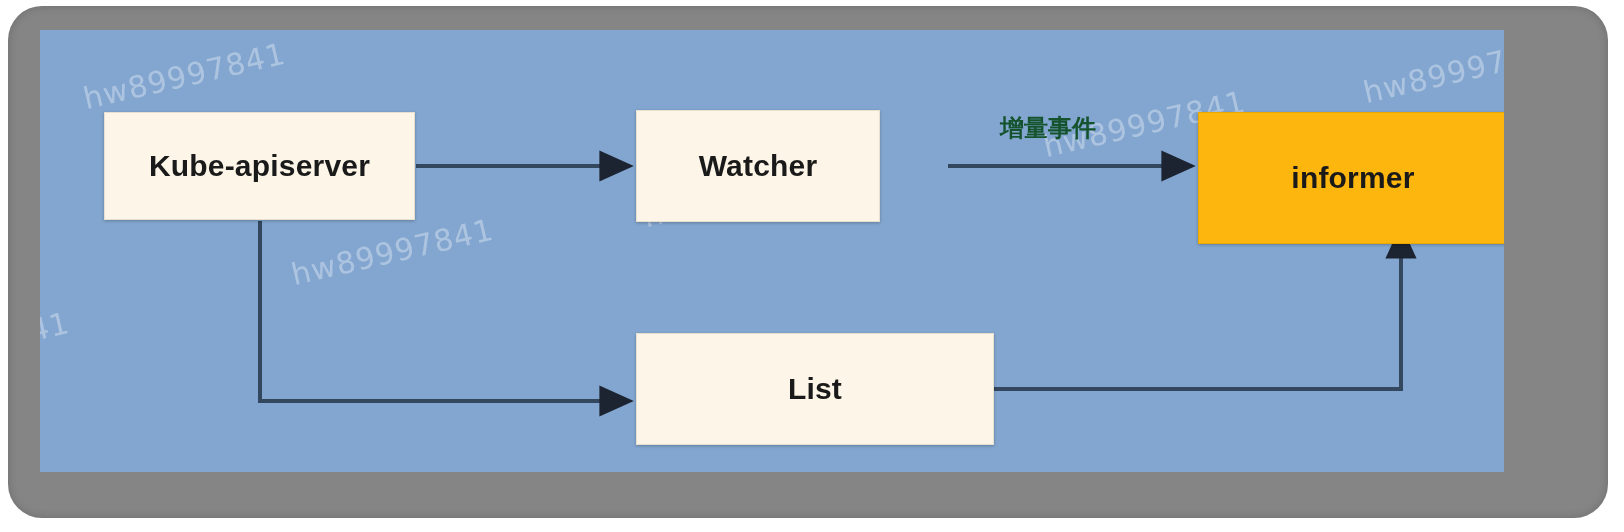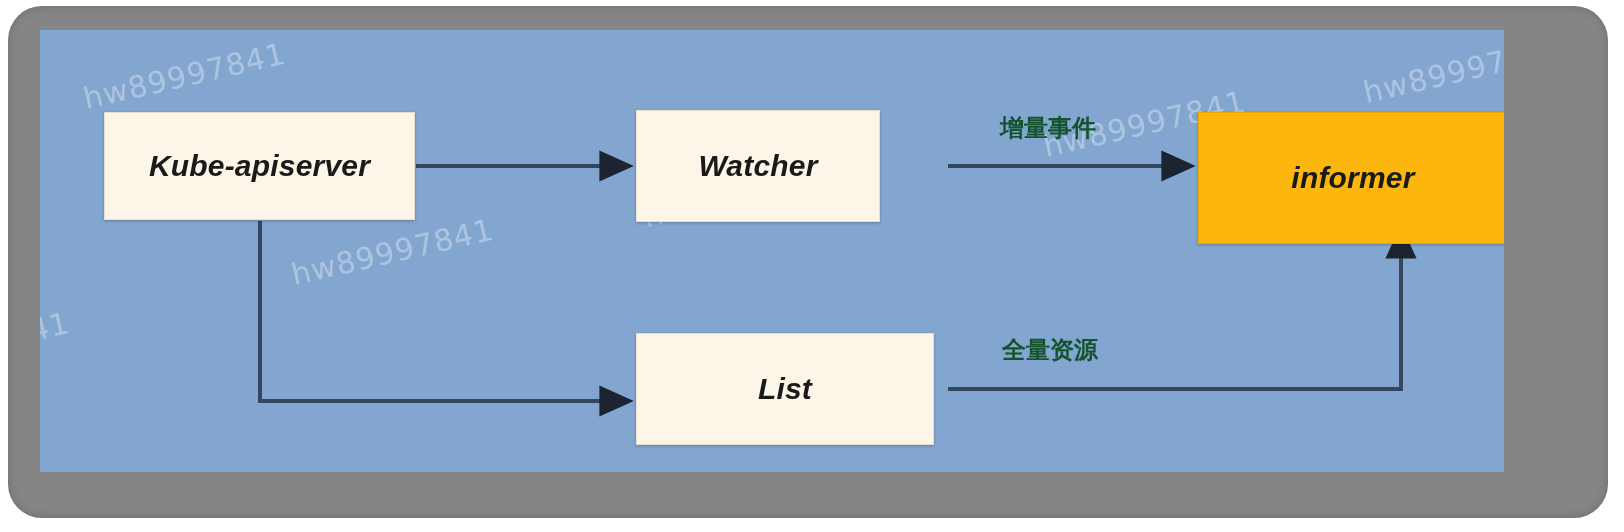--- a/index.html
+++ b/index.html
@@ -23,26 +23,26 @@
       transform:rotate(-13deg);transform-origin:left top;white-space:nowrap;
       user-select:none;}
 
   
   .node{position:absolute;display:flex;align-items:center;justify-content:center;
         font-weight:bold;color:#1a1a1a;box-sizing:border-box;}
   .node.cream{background:#fdf6e8;border:1px solid #e8e0cf;
         box-shadow:0 1px 3px rgba(0,0,0,.25);}
   .node.orange{background:#fcb60d;border:1px solid #e9a800;
         box-shadow:0 1px 3px rgba(0,0,0,.25);}
-  .node .lbl{font-size:30px;letter-spacing:.2px;font-style:italic;}
+  .node .lbl{font-size:30px;letter-spacing:.2px;}
 
   #n-apiserver{left:64px;top:82px;width:311px;height:108px;}
   #n-watcher{left:596px;top:80px;width:244px;height:112px;}
   #n-informer{left:1158px;top:82px;width:310px;height:132px;}
-  #n-list{left:596px;top:303px;width:298px;height:112px;}
+  #n-list{left:596px;top:303px;width:358px;height:112px;}
 
   
   #wires{position:absolute;left:0;top:0;width:1464px;height:442px;}
 
   
   .elabel{position:absolute;font-size:24px;font-weight:600;color:#14532d;
           font-family:"DejaVu Sans",sans-serif;white-space:nowrap;}
   #lbl-incr{left:960px;top:82px;}
   #lbl-full{left:962px;top:304px;}
 </style>
@@ -81,21 +81,20 @@
       <g>
         <path d="M220,191 L220,371 L589,371" fill="none" stroke="#33475e" stroke-width="4" marker-end="url(#ah)"></path>
       </g>
 
       <g>
         <path d="M908,359 L1361,359 L1361,199" fill="none" stroke="#33475e" stroke-width="4" marker-end="url(#ah)"></path>
       </g>
     </svg>
 
     <div class="elabel" id="lbl-incr">增量事件</div>
-    <div class="elabel" id="lbl-full">全量资源</div>
 
     <div class="node cream" id="n-apiserver">
       <span class="lbl">Kube-apiserver</span>
     </div>
 
     <div class="node cream" id="n-watcher">
       <span class="lbl">Watcher</span>
     </div>
 
     <div class="node orange" id="n-informer">

